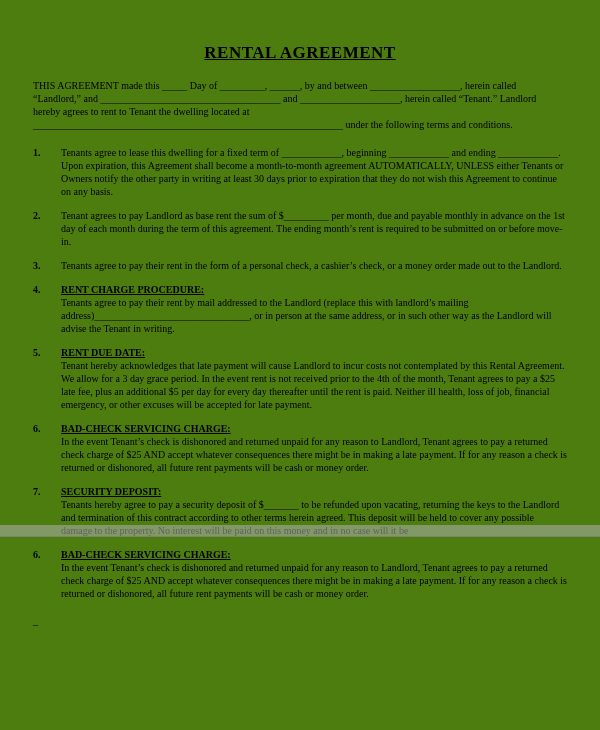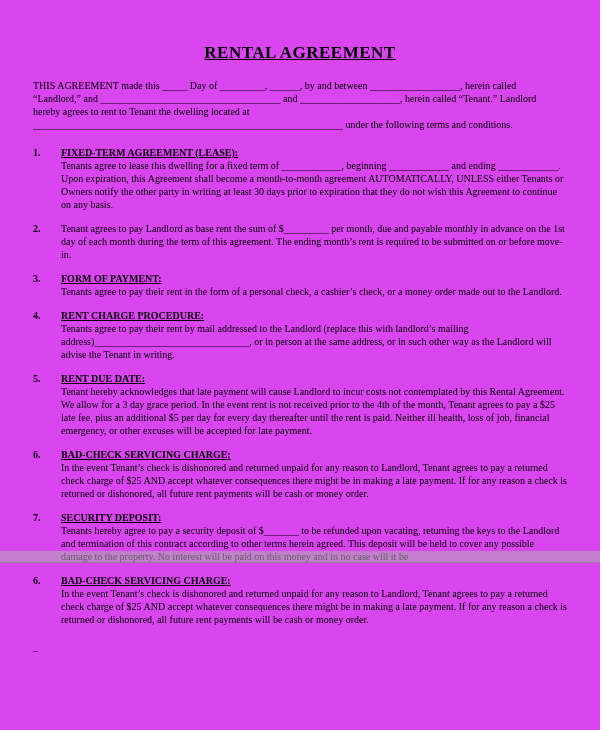--- a/index.html
+++ b/index.html
@@ -9,21 +9,21 @@
   }
   body {
     width: 600px;
     height: 730px;
     overflow: hidden;
   }
   .page {
     box-sizing: border-box;
     width: 600px;
     height: 730px;
-    background: #d946ef;
+    background: #4d7c0f;
     padding: 42px 33px 0 33px;
     font-family: "Liberation Serif", "DejaVu Serif", serif;
     font-size: 10px;
     line-height: 13px;
     color: #000000;
     position: relative;
   }
   .doc-title {
     margin: 0 0 16px 0;
     text-align: center;
@@ -80,36 +80,34 @@
 
 <div class="page">
 
   <h1 class="doc-title">RENTAL AGREEMENT</h1>
 
   <p class="intro">THIS AGREEMENT made this _____ Day of _________, ______, by and between __________________, herein called “Landlord,” and ____________________________________ and ____________________, herein called “Tenant.”  Landlord hereby agrees to rent to Tenant the dwelling located at ______________________________________________________________ under the following terms and conditions.</p>
 
   <div class="section">
     <div class="num">1.</div>
     <div class="content">
-      <div class="heading">FIXED-TERM AGREEMENT (LEASE):</div>
       <div class="body">Tenants agree to lease this dwelling for a fixed term of ____________, beginning ____________ and ending ____________.  Upon expiration, this Agreement shall become a month-to-month agreement AUTOMATICALLY, UNLESS either Tenants or Owners notify the other party in writing at least 30 days prior to expiration that they do not wish this Agreement to continue on any basis.</div>
     </div>
   </div>
 
   <div class="section">
     <div class="num">2.</div>
     <div class="content">
       <div class="body">Tenant agrees to pay Landlord as base rent the sum of $_________ per month, due and payable monthly in advance on the 1st day of each month during the term of this agreement.  The ending month’s rent is required to be submitted on or before move-in.</div>
     </div>
   </div>
 
   <div class="section">
     <div class="num">3.</div>
     <div class="content">
-      <div class="heading">FORM OF PAYMENT:</div>
       <div class="body">Tenants agree to pay their rent in the form of a personal check, a cashier’s check, or a money order made out to the Landlord.</div>
     </div>
   </div>
 
   <div class="section">
     <div class="num">4.</div>
     <div class="content">
       <div class="heading">RENT CHARGE PROCEDURE:</div>
       <div class="body">Tenants agree to pay their rent by mail addressed to the Landlord (replace this with landlord’s mailing address)_______________________________, or in person at the same address, or in such other way as the Landlord will advise the Tenant in writing.</div>
     </div>

